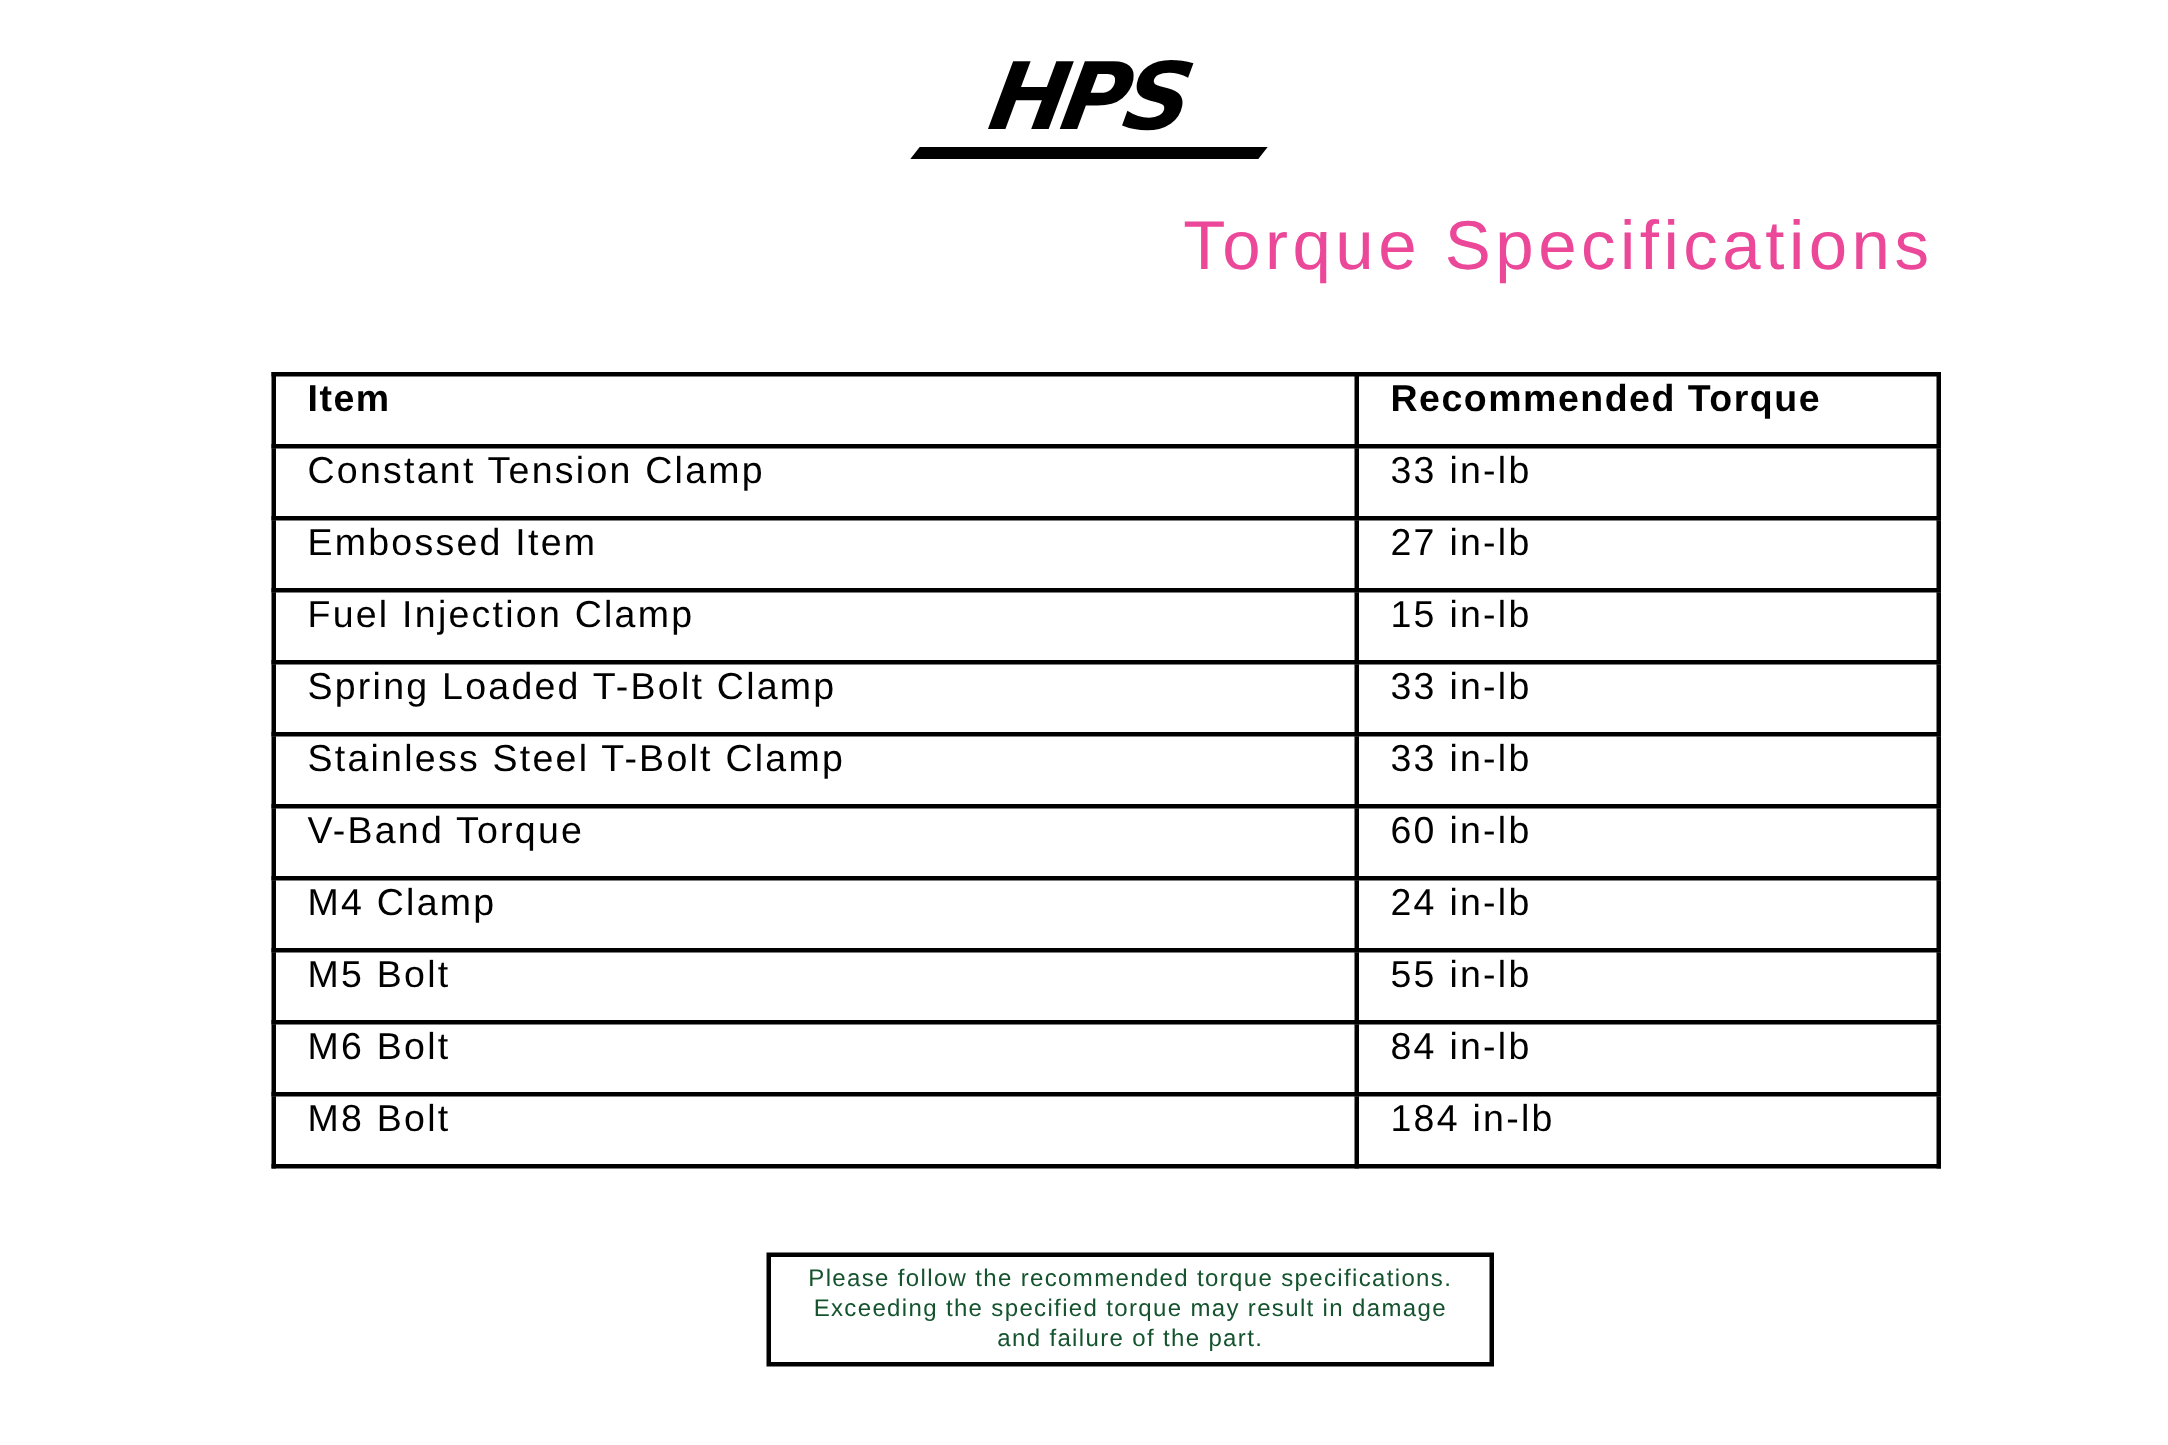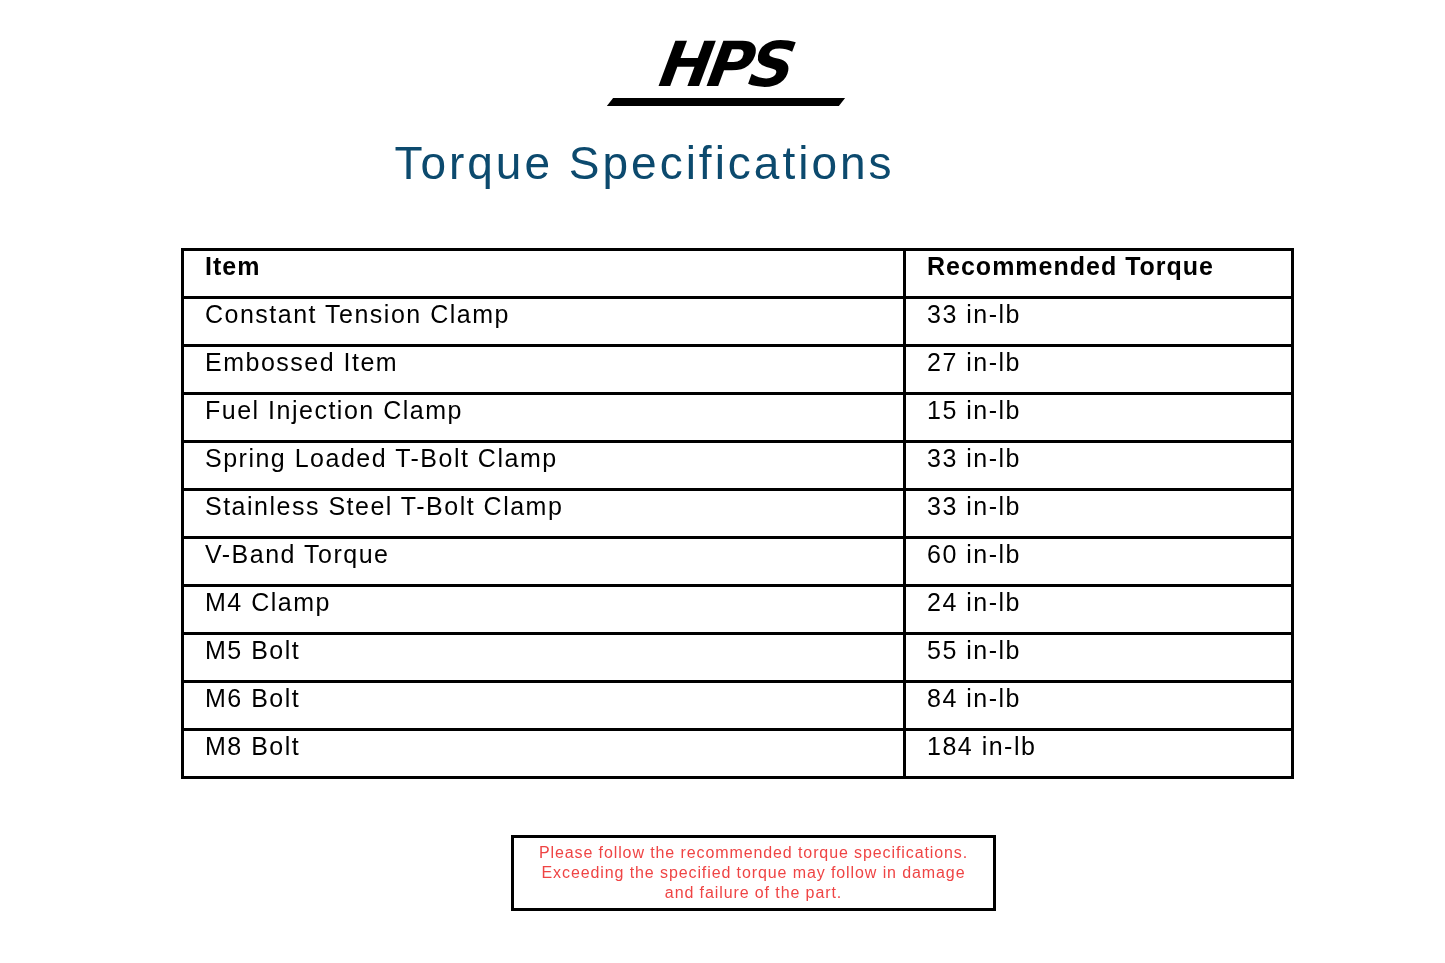--- a/index.html
+++ b/index.html
@@ -35,24 +35,24 @@
     width: 232px; height: 8px;
     background: #000;
     transform: skewX(-38deg);
   }
 
   
   .page-title {
     position: absolute;
     left: 0; top: 136px;
     width: 1289px;
-    text-align: center;
+    text-align: right;
     font-size: 46px;
     letter-spacing: 3px;
-    color: #0c4a6e;
+    color: #ec4899;
     font-weight: normal;
   }
 
   
   table.spec-table {
     position: absolute;
     left: 181px; top: 248px;
     width: 1110px;
     border-collapse: collapse;
     table-layout: fixed;
@@ -88,21 +88,21 @@
     display: flex;
     flex-direction: column;
     justify-content: center;
     align-items: center;
     text-align: center;
   }
   .note-line {
     font-size: 16px;
     line-height: 20px;
     letter-spacing: 0.9px;
-    color: #ef4444;
+    color: #14532d;
   }
 </style>
 </head>
 <body>
 
 <div class="logo">
   <div class="logo-text">HPS</div>
   <div class="logo-underline"></div>
 </div>
 
@@ -158,15 +158,15 @@
     </tr>
     <tr>
       <td>M8 Bolt</td>
       <td>184 in-lb</td>
     </tr>
   </tbody>
 </table>
 
 <div class="note-box">
   <div class="note-line">Please follow the recommended torque specifications.</div>
-  <div class="note-line">Exceeding the specified torque may follow in damage</div>
+  <div class="note-line">Exceeding the specified torque may result in damage</div>
   <div class="note-line">and failure of the part.</div>
 </div>
 
 </body></html>

